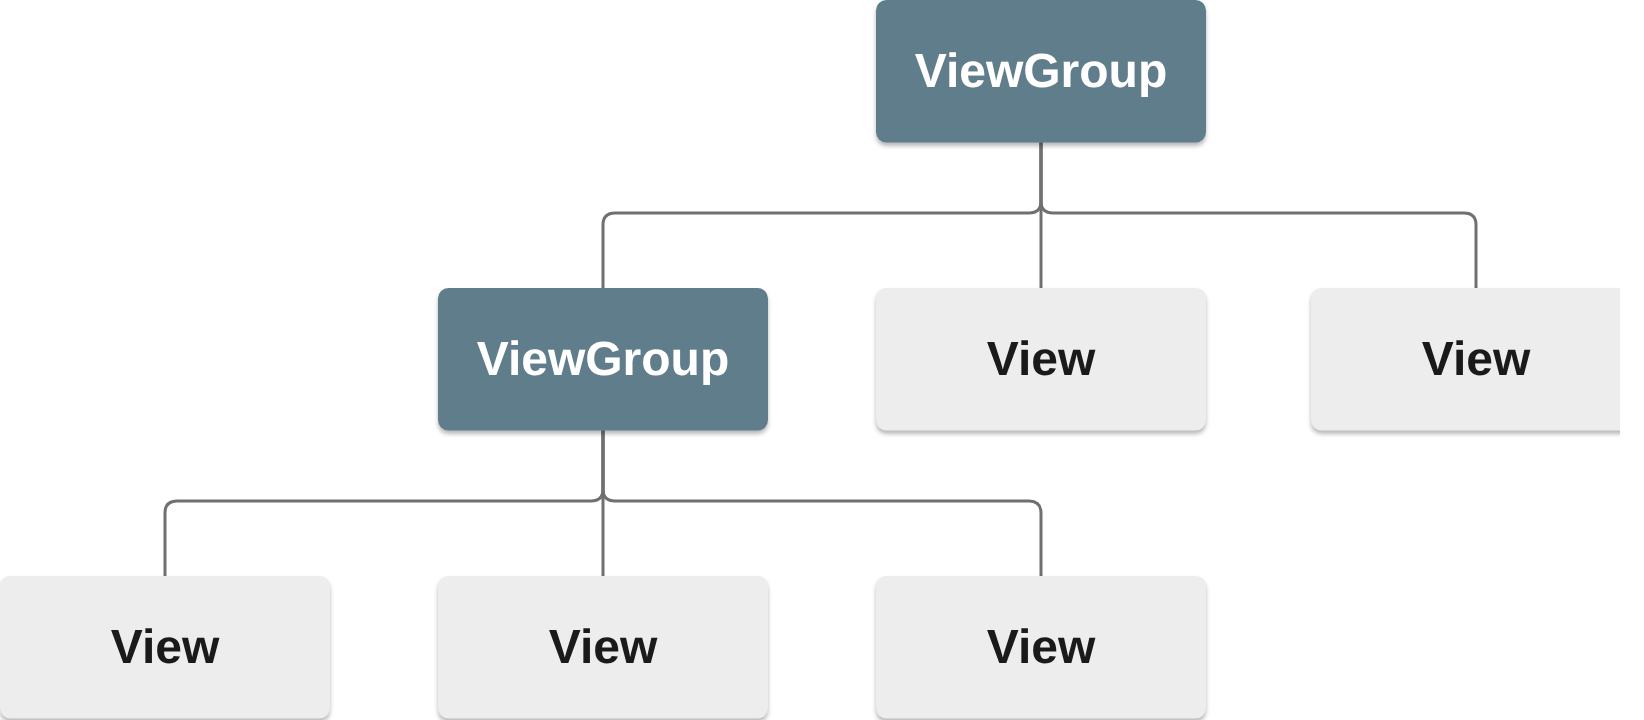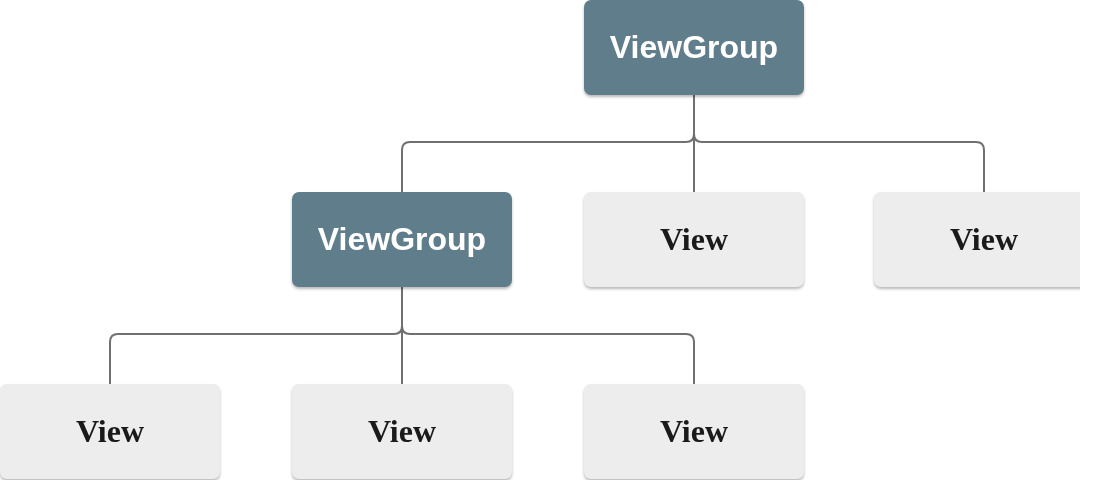--- a/index.html
+++ b/index.html
@@ -40,21 +40,20 @@
     font-weight: 700;
     letter-spacing: 0;
   }
   .node.viewgroup {
     background: var(--viewgroup-bg, #607d8b);
     color: var(--viewgroup-text, #ffffff);
   }
   .node.view {
     background: var(--view-bg, #ededed);
     color: var(--view-text, #1a1a1a);
-    font-family: Liberation Serif, serif;
   }
   .pos-root        { left: 584px; top: 0; }
   .pos-child-vg    { left: 292px; top: 192px; }
   .pos-child-v1    { left: 584px; top: 192px; }
   .pos-child-v2    { left: 874px; top: 192px; }
   .pos-gc-v1       { left: 0;     top: 384px; }
   .pos-gc-v2       { left: 292px; top: 384px; }
   .pos-gc-v3       { left: 584px; top: 384px; }
 </style>
 </head>

